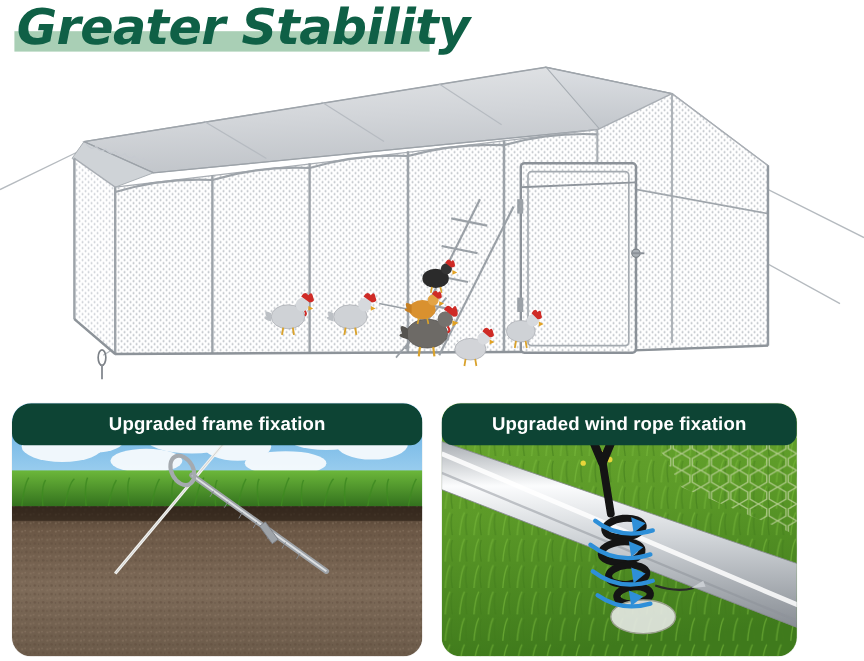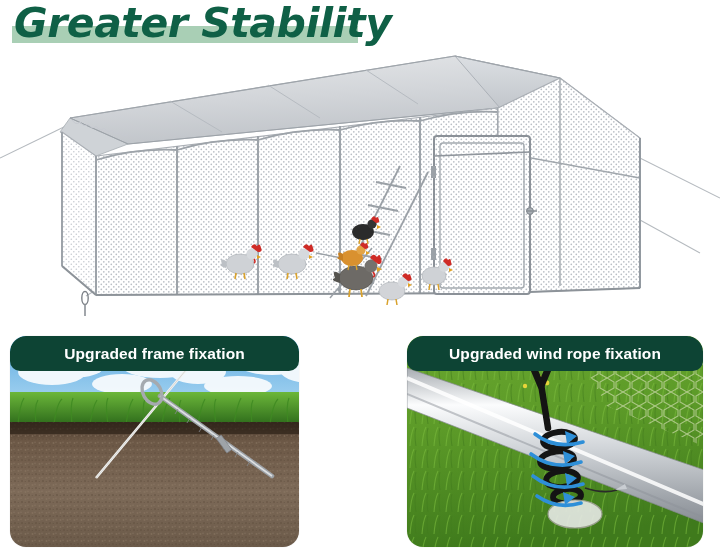--- a/index.html
+++ b/index.html
@@ -25,22 +25,22 @@
   
   .hero { position:absolute; left:0; top:48px; width:720px; height:278px; overflow:hidden; }
   .hero svg { display:block; }
 
   
   .panel {
     position:absolute; top:336px; height:211px;
     border-radius:16px; overflow:hidden; background:#fff;
     box-shadow:0 0 0 0.5px rgba(0,0,0,0.05);
   }
-  .panel.left  { left:10px;  width:289px; }
-  .panel.right { left:368px; width:296px;margin-left:39px; }
+  .panel.left  { left:10px;  width:342px; }
+  .panel.right { left:368px; width:296px; }
   .panel-header {
     position:absolute; left:0; top:0; width:100%; height:35px;
     background:#0d4434; border-radius:16px 16px 10px 10px;
     display:flex; align-items:center; justify-content:center; z-index:4;
   }
   .panel-header span {
     color:#ffffff; font-size:15.5px; font-weight:bold; letter-spacing:0.1px;
     font-family:"Liberation Sans", sans-serif; white-space:nowrap;
   }
   .panel-photo { position:absolute; left:0; top:0; width:100%; height:100%; }

